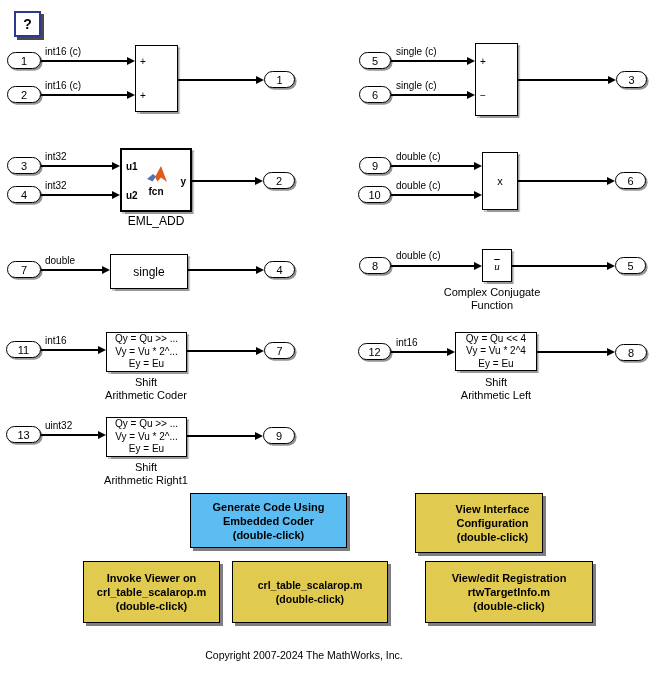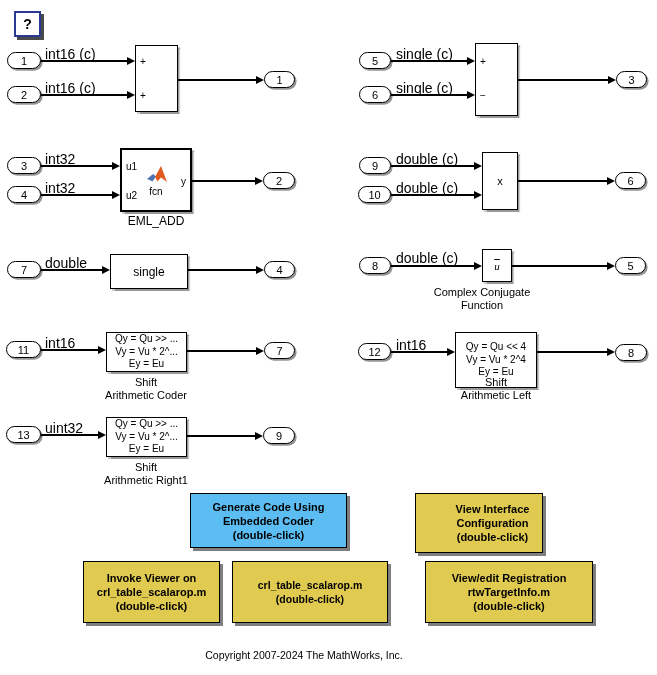--- a/index.html
+++ b/index.html
@@ -25,31 +25,31 @@
     box-shadow:2px 2.2px 1px rgba(0,0,0,0.40); box-sizing:border-box;
   }
   .blk.bold { border-width:2.2px; }
   .blk .center { display:flex; width:100%; height:100%; align-items:center; justify-content:center; }
 
   .wire { position:absolute; height:1.4px; background:#000; }
   .arr  { position:absolute; width:0; height:0;
           border-top:4px solid transparent; border-bottom:4px solid transparent;
           border-left:8px solid #000; }
 
-  .siglabel { position:absolute; font-size:14px; white-space:nowrap; }
+  .siglabel { position:absolute; font-size:10px; white-space:nowrap; }
   .blklabel { position:absolute; font-size:11px; line-height:13px; text-align:center;
               transform:translateX(-50%); white-space:nowrap; }
   .blklabel.big { font-size:12px; }
 
   .sign { position:absolute; font-size:10px; line-height:10px; }
   .eqs  { display:flex; flex-direction:column; align-items:center; justify-content:center;
           width:100%; height:100%; font-size:10px; line-height:12.5px; white-space:nowrap; }
   .conj-glyph { font-style:italic; font-size:11px; text-decoration:overline;
                 font-family:"Liberation Serif", serif; }
-  .emltxt { position:absolute; font-size:10px; line-height:10px; }
+  .emltxt { position:absolute; font-size:10px; line-height:10px;font-weight:bold; }
 
   .btn {
     position:absolute; border:1.2px solid #000; box-shadow:3px 3px 0 rgba(0,0,0,0.50);
     display:flex; flex-direction:column; align-items:center; justify-content:center;
     text-align:center; font-weight:bold; font-size:11px; line-height:14px;
     box-sizing:border-box; cursor:pointer;
   }
   .btn.blue   { background:var(--blue_button); }
   .btn.yellow { background:var(--yellow_button); }
 
@@ -181,21 +181,21 @@
       <span>8</span>
     </div>
   <div class="siglabel" style="left:396px;top:250px;">double (c)</div>
   <div class="wire" style="left:391px;top:265.3px;width:83px;"></div>
     <div class="arr" style="left:474px;top:262px;"></div>
   <div class="blk" style="left:482px;top:249px;width:30px;height:33px;">
     <div class="center">
         <span class="conj-glyph">u</span>
       </div>
   </div>
-  <div class="blklabel" style="left:482px;top:286px;"><span>Complex Conjugate</span><br><span>Function</span></div>
+  <div class="blklabel" style="left:492px;top:286px;"><span>Complex Conjugate</span><br><span>Function</span></div>
   <div class="wire" style="left:512px;top:265.3px;width:95px;"></div>
     <div class="arr" style="left:607px;top:262px;"></div>
   <div class="port" style="left:615px;top:257px;width:31px;height:17px;">
       <span>5</span>
     </div>
 
   <div class="port" style="left:6px;top:341px;width:35px;height:17px;">
       <span>11</span>
     </div>
   <div class="siglabel" style="left:45px;top:335px;">int16</div>
@@ -214,21 +214,21 @@
   <div class="port" style="left:264px;top:342px;width:31px;height:17px;">
       <span>7</span>
     </div>
 
   <div class="port" style="left:358px;top:343px;width:33px;height:17px;">
       <span>12</span>
     </div>
   <div class="siglabel" style="left:396px;top:337px;">int16</div>
   <div class="wire" style="left:391px;top:351.3px;width:56px;"></div>
     <div class="arr" style="left:447px;top:348px;"></div>
-  <div class="blk" style="left:455px;top:332px;width:82px;height:56px;">
+  <div class="blk" style="left:455px;top:332px;width:82px;height:39px;">
     <div class="eqs">
       <span>Qy = Qu &lt;&lt; 4</span>
       <span>Vy = Vu * 2^4</span>
       <span>Ey = Eu</span>
     </div>
   </div>
   <div class="blklabel" style="left:496px;top:376px;"><span>Shift</span><br><span>Arithmetic Left</span></div>
   <div class="wire" style="left:537px;top:351.3px;width:70px;"></div>
     <div class="arr" style="left:607px;top:348px;"></div>
   <div class="port" style="left:615px;top:344px;width:32px;height:17px;">

